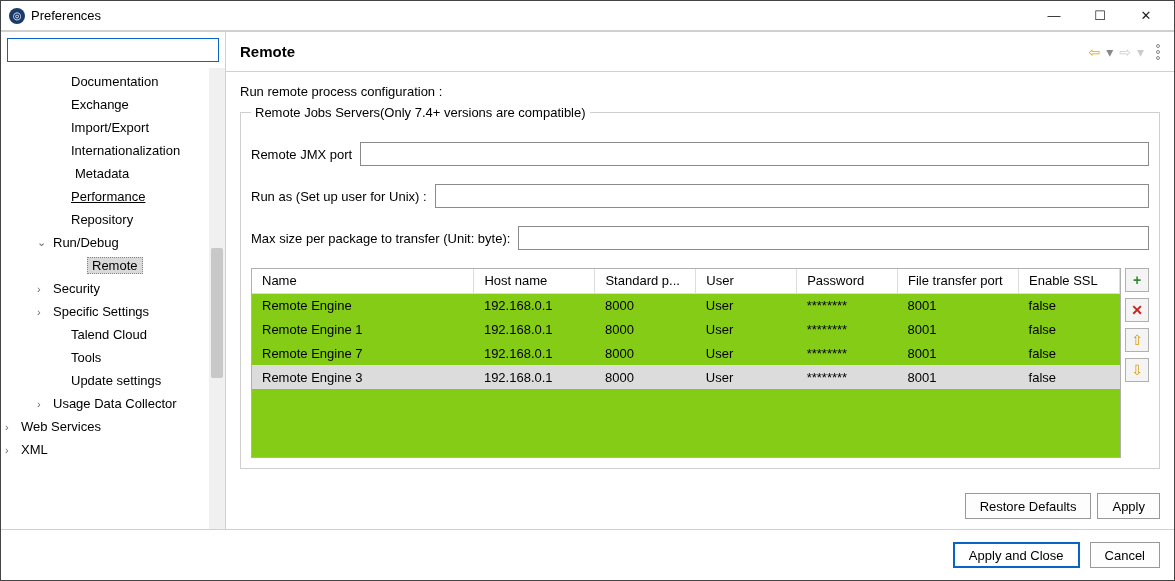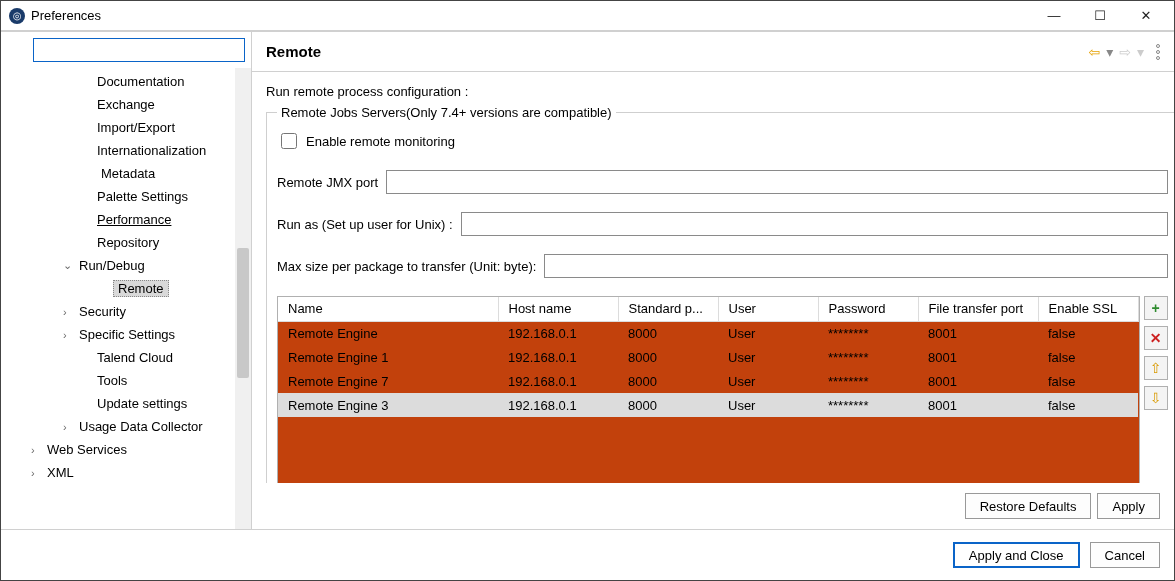--- a/index.html
+++ b/index.html
@@ -4,21 +4,21 @@
 <style>
   * { box-sizing: border-box; }
   html, body { margin:0; padding:0; font-family: "Segoe UI", Tahoma, sans-serif; font-size:13px; color:#000; background:#fff; }
   .window { width:1175px; height:581px; border:1px solid #444; display:flex; flex-direction:column; position:relative; }
   .titlebar { height:30px; display:flex; align-items:center; padding:0 8px; border-bottom:1px solid #d0d0d0; }
   .titlebar .icon { width:16px; height:16px; border-radius:50%; background:#1a3b6a; display:inline-flex; align-items:center; justify-content:center; color:#fff; font-size:10px; margin-right:6px; }
   .titlebar .title { flex:1; }
   .win-btns { display:flex; gap:18px; align-items:center; margin-right:6px; }
   .win-btn { width:28px; height:20px; display:flex; align-items:center; justify-content:center; font-size:13px; color:#222; }
   .body { flex:1; display:flex; min-height:0; border-top:1px solid #d0d0d0; }
-  .sidebar { width:225px; display:flex; flex-direction:column; border-right:1px solid #d0d0d0;margin-left:26px; }
+  .sidebar { width:225px; display:flex; flex-direction:column; border-right:1px solid #d0d0d0; }
   .filter-wrap { padding:6px; }
   .filter-input { width:100%; height:24px; border:1px solid #0a64c8; outline:none; padding:2px 6px; font-size:13px; }
   .tree-wrap { flex:1; overflow:hidden; position:relative; }
   .tree-scroll { position:absolute; right:0; top:0; bottom:0; width:16px; background:#f0f0f0; }
   .tree-thumb { position:absolute; right:2px; top:180px; width:12px; height:130px; background:#c8c8c8; border-radius:2px; }
   .tree { padding:2px 0; }
   .tree-row { height:23px; display:flex; align-items:center; padding-left:10px; white-space:nowrap; }
   .tree-row.level2 { padding-left:54px; }
   .tree-row.level1 { padding-left:36px; }
   .tree-row.level0 { padding-left:18px; }
@@ -35,21 +35,21 @@
   .content-body { flex:1; padding:8px 14px; overflow:auto; }
   .desc { margin:4px 0 6px; }
   fieldset { border:1px solid #cfcfcf; padding:4px 10px 10px; margin:0; }
   legend { padding:0 4px; }
   .checkbox-row { display:flex; align-items:center; gap:6px; margin:6px 0 8px; }
   .checkbox-row input { width:16px; height:16px; }
   .field-row { display:flex; align-items:center; gap:8px; margin:18px 0; }
   .field-row label { white-space:nowrap; }
   .field-row input[type=text] { flex:1; height:24px; border:1px solid #8a8a8a; padding:2px 6px; font-size:13px; }
   .table-area { display:flex; gap:4px; margin-top:12px; }
-  .table-wrap { flex:1; border:1px solid #b0b0b0; min-height:190px; background:#c2410c; }
+  .table-wrap { flex:1; border:1px solid #b0b0b0; min-height:190px; background:#84cc16; }
   table { width:100%; border-collapse:collapse; table-layout:fixed; }
   th, td { text-align:left; padding:4px 10px; height:24px; overflow:hidden; text-overflow:ellipsis; white-space:nowrap; }
   thead th { border-right:1px solid #dcdcdc; border-bottom:1px solid #dcdcdc; font-weight:400; background:#fff; }
   tbody tr.sel td { background:#dcdcdc; }
   .tbl-btns { display:flex; flex-direction:column; gap:6px; }
   .tbl-btn { width:24px; height:24px; border:1px solid #b0b0b0; background:#f4f4f4; display:flex; align-items:center; justify-content:center; font-size:14px; }
   .tbl-btn.add { color:#2e8b2e; font-weight:700; }
   .tbl-btn.del { color:#cc2020; font-weight:700; }
   .tbl-btn.up, .tbl-btn.down { color:#d99a00; }
   .footer1 { padding:10px 14px; display:flex; justify-content:flex-end; gap:6px; border-top:0; }
@@ -92,24 +92,20 @@
               <span class="label">Import/Export</span>
             </div>
             <div class="tree-row level1" style="padding-left: 54px;">
               <span class="twisty"></span>
               <span class="label">Internationalization</span>
             </div>
             <div class="tree-row level1" style="padding-left: 58px;">
               <span class="twisty"></span>
               <span class="label">Metadata</span>
             </div>
-            <div class="tree-row level1" style="padding-left: 54px;">
-              <span class="twisty"></span>
-              <span class="label">Palette Settings</span>
-            </div>
             <div class="tree-row level1" style="padding-left: 54px; text-decoration: underline;">
               <span class="twisty"></span>
               <span class="label">Performance</span>
             </div>
             <div class="tree-row level1" style="padding-left: 54px;">
               <span class="twisty"></span>
               <span class="label">Repository</span>
             </div>
             <div class="tree-row level1" style="padding-left: 36px;">
               <span class="twisty">⌄</span>
@@ -172,24 +168,20 @@
               <span></span>
             </span>
         </div>
       </div>
 
       <div class="content-body">
         <div class="desc">Run remote process configuration :</div>
         <fieldset>
           <legend>Remote Jobs Servers(Only 7.4+ versions are compatible)</legend>
 
-          <div class="checkbox-row">
-            <input type="checkbox" style="">
-            <span>Enable remote monitoring</span>
-          </div>
 
           <div class="field-row">
             <label>Remote JMX port</label>
             <input type="text" value="" style="">
           </div>
           <div class="field-row">
             <label>Run as (Set up user for Unix) :</label>
             <input type="text" value="" style="">
           </div>
           <div class="field-row">

